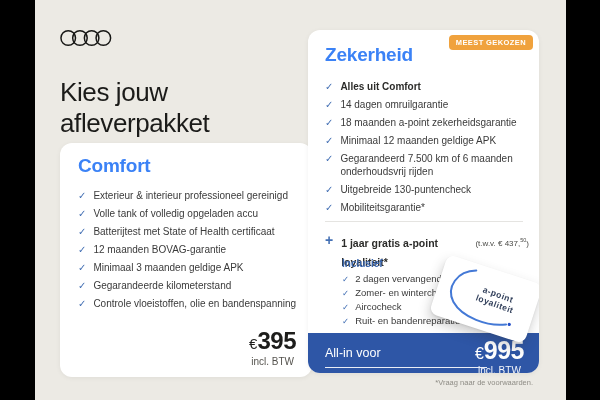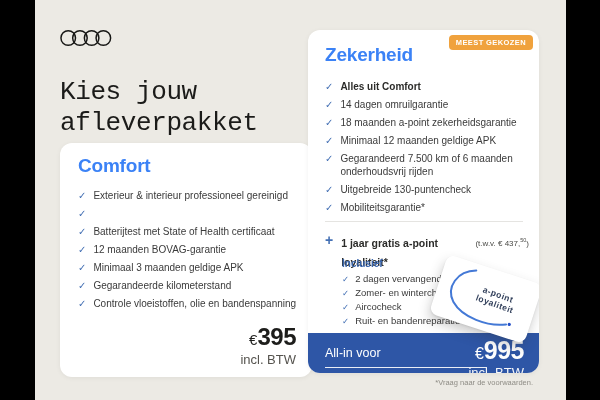--- a/index.html
+++ b/index.html
@@ -1,40 +1,40 @@
 <!DOCTYPE html>
 <html><head>
 <meta charset="utf-8">
 <style>
   html,body{margin:0;padding:0;}
   body{width:600px;height:400px;background:#000;font-family:"Liberation Sans",sans-serif;-webkit-font-smoothing:antialiased;}
   #stage{position:relative;width:600px;height:400px;overflow:hidden;background:#000;}
   .bg{position:absolute;left:35px;top:0;width:531px;height:400px;background:#ECEAE4;}
 
   .logo{position:absolute;left:60px;top:28px;width:52px;height:20px;}
-  .heading{position:absolute;left:60px;top:60px;width:245px;font-size:26px;line-height:1.16;font-weight:500;color:#1b1b19;letter-spacing:-0.4px;font-family:Liberation Mono, monospace;}
+  .heading{position:absolute;left:60px;top:60px;width:245px;font-size:26px;line-height:1.16;font-weight:500;color:#1b1b19;letter-spacing:-0.4px;}
 
   .card{position:absolute;background:#fff;border-radius:12px;box-shadow:0 1px 5px rgba(0,0,0,0.06);}
   .card-title{font-size:19px;font-weight:700;color:#3b82f6;letter-spacing:-0.2px;text-align:center;}
 
   
   .comfort{left:60px;top:143px;width:252px;height:234px;}
   .comfort .card-title{position:absolute;left:18px;top:12px;}
   .comfort .items{position:absolute;left:18px;top:46px;right:8px;}
 
   ul.items{list-style:none;margin:0;padding:0;}
   ul.items li{display:flex;gap:7px;margin-bottom:5px;font-size:10px;line-height:13px;color:#3a3a3a;}
   .check{color:#4470B4;font-size:10px;line-height:13px;flex:0 0 auto;font-family:"DejaVu Sans",sans-serif;}
   li.bold .item-text{font-weight:700;color:#2c2c2a;}
 
   .price-block{text-align:right;color:#1d1d1b;}
   .comfort-price{position:absolute;right:16px;bottom:10px;}
   .price-cur{font-size:15px;font-weight:400;}
   .price-amt{font-size:24px;font-weight:700;letter-spacing:-0.5px;}
-  .price-note{font-size:13px;color:#55534e;margin-top:1px;}
+  .price-note{font-size:10px;color:#55534e;margin-top:1px;text-align:center;}
 
   
   .zekerheid{left:308px;top:30px;width:231px;height:343px;overflow:hidden;}
   .badge{position:absolute;top:5px;right:6px;background:#F0A23D;color:#fff;font-size:7.5px;font-weight:700;letter-spacing:0.4px;padding:3px 7px;border-radius:4px;}
   .zekerheid .card-title{position:absolute;left:17px;top:14px;}
   .zekerheid .items{position:absolute;left:17px;top:50px;right:10px;}
 
   .divider{position:absolute;left:17px;right:16px;top:191px;border-top:1px solid #e5e4e1;}
 
   .bonus{position:absolute;left:17px;top:204px;right:10px;display:flex;gap:8px;align-items:flex-start;}
@@ -82,20 +82,21 @@
 
   <div class="card comfort">
     <div class="card-title">Comfort</div>
     <ul class="items">
       <li>
           <span class="check">✓</span>
           <span class="item-text">Exterieur &amp; interieur professioneel gereinigd</span>
         </li>
       <li>
           <span class="check">✓</span>
+          <span class="item-text">Volle tank of volledig opgeladen accu</span>
         </li>
       <li>
           <span class="check">✓</span>
           <span class="item-text">Batterijtest met State of Health certificaat</span>
         </li>
       <li>
           <span class="check">✓</span>
           <span class="item-text">12 maanden BOVAG-garantie</span>
         </li>
       <li>

